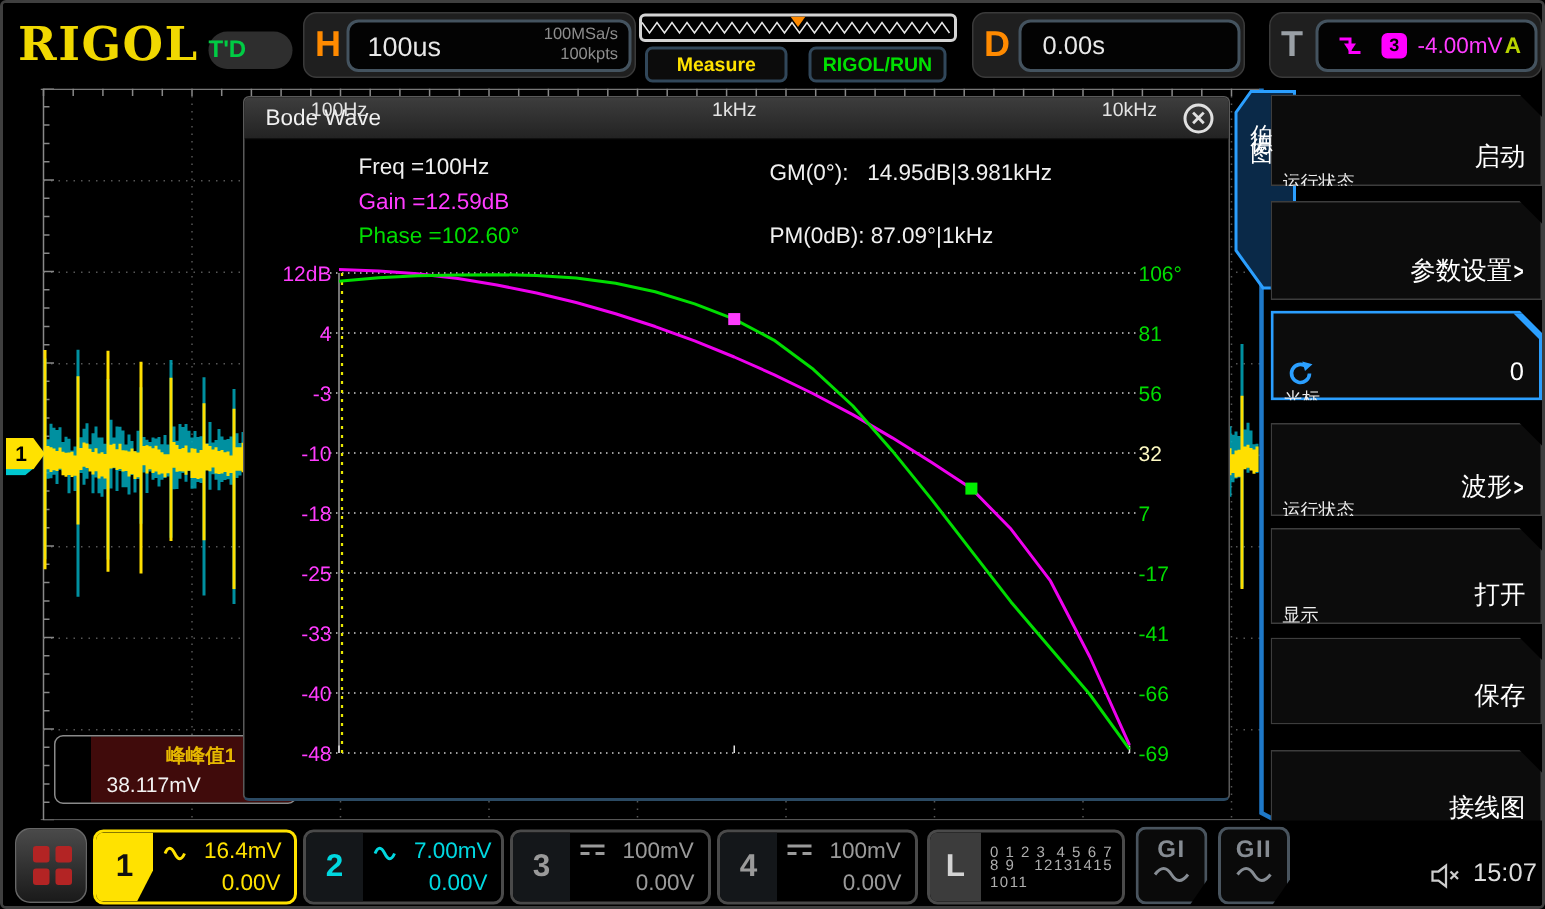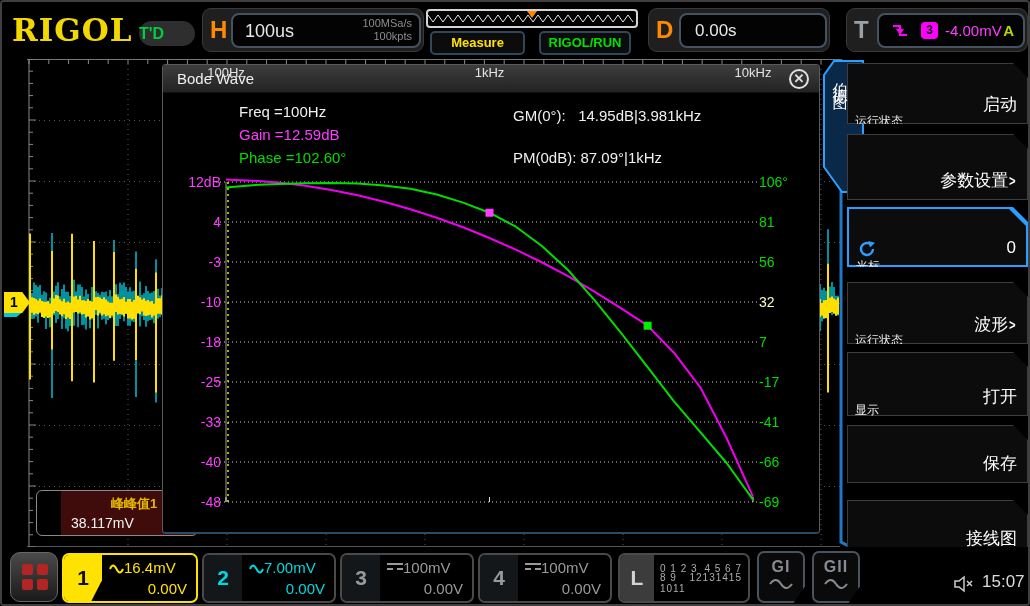--- a/index.html
+++ b/index.html
@@ -93,21 +93,21 @@
               grid-template-columns:11px 11px; grid-template-rows:11px 11px; gap:4px; }
   #menuGrid div { background:#b32424; border-radius:2px; }
   .chTab { position:absolute; top:6px; height:50px; background:#000; border:2px solid #4a4a4a; border-radius:7px;
            display:flex; cursor:pointer; overflow:hidden; }
   .chTab.active { border-color:#ffe200; }
   .chNum { width:38px; font-size:21px; font-weight:bold; text-align:center; line-height:46px;
            color:var(--ch); background:#14171a; flex:none; }
   .chTab.active .chNum { background:#ffe200; color:#101010;
            clip-path:polygon(0 0,100% 0,100% 55%,72% 100%,0 100%); }
   .chBody { flex:1; position:relative; color:var(--ch); }
-  .chRow1 { position:absolute; left:7px; top:4px; font-size:15px; display:flex; align-items:center; gap:0; }
+  .chRow1 { position:absolute; left:7px; top:4px; font-size:15px; display:flex; align-items:center; gap:12px; }
   .chRow2 { position:absolute; right:9px; bottom:4px; font-size:15px; }
   .dcIcon { width:16px; height:9px; border-top:2px solid var(--ch); position:relative; }
   .dcIcon::after { content:""; position:absolute; left:0; top:3px; width:16px; border-bottom:2px dashed var(--ch); }
   #ch1 { left:60px; width:136px; } #ch2 { left:200px; width:134px; }
   #ch3 { left:338px; width:134px; } #ch4 { left:476px; width:134px; }
   #laTab { left:616px; width:132px; }
   #laTab .chNum { background:#3c3c3c; color:#d4d4d4; width:34px; }
   .laRow { position:absolute; left:6px; right:6px; color:#aeaeae; font-size:10px; display:flex;
            justify-content:space-between; letter-spacing:1px; }
   #laR1 { top:8px; } #laR2 { bottom:7px; }

